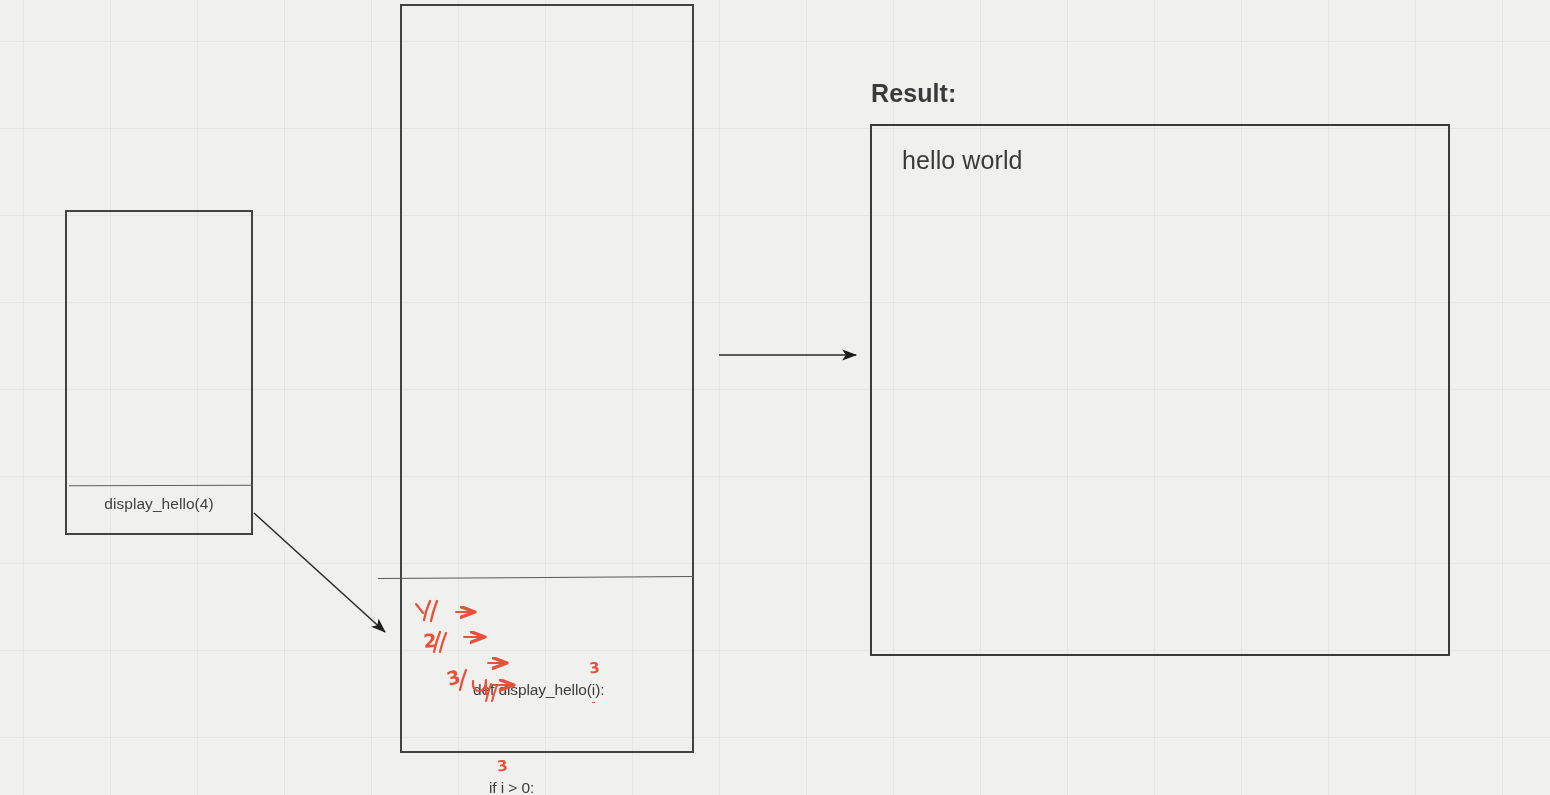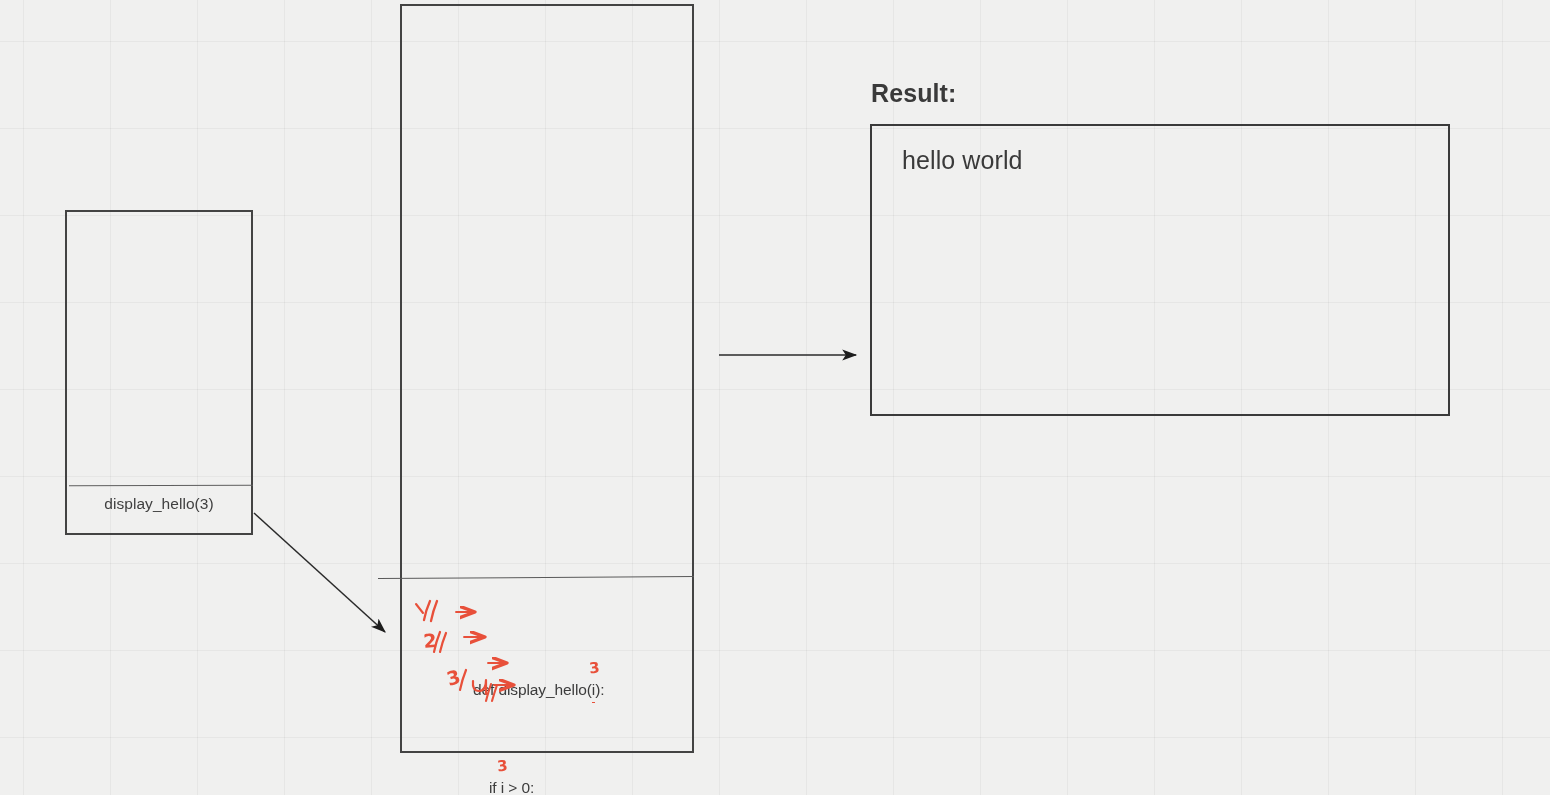--- a/index.html
+++ b/index.html
@@ -118,21 +118,21 @@
     top: 79px;
     font-size: 25px;
     color: #3a3a3a;
     letter-spacing: 0.1px;
     font-weight: bold;
   }
   #result-box {
     left: 870px;
     top: 124px;
     width: 580px;
-    height: 292px;
+    height: 532px;
     border-width: 2px;
     border-color: #3a3a3a;
   }
   #result-text {
     position: absolute;
     left: 30px;
     top: 20px;
     font-size: 25px;
     color: #3a3a3a;
     letter-spacing: 0.1px;
@@ -154,21 +154,21 @@
     fill: #e8503a;
   }
 </style>
 </head>
 <body>
 
 <div id="canvas">
 
   <div class="box" id="stack-frame">
     <div class="divider"></div>
-    <div class="frame-label">display_hello(3)</div>
+    <div class="frame-label">display_hello(4)</div>
   </div>
 
   <div class="box" id="code-frame">
     <div class="divider"></div>
   </div>
 
   <div id="code-block">
 
     <span class="ln"><span>def display_hello(</span><span class="tok"><span>i</span><span class="sup">3</span></span><span>):</span></span>
 

